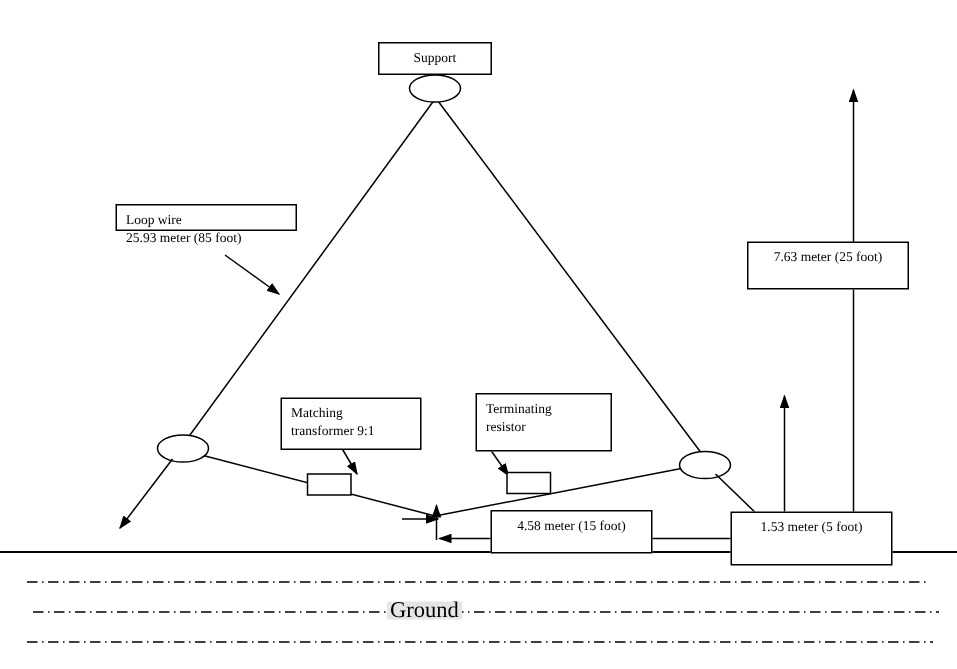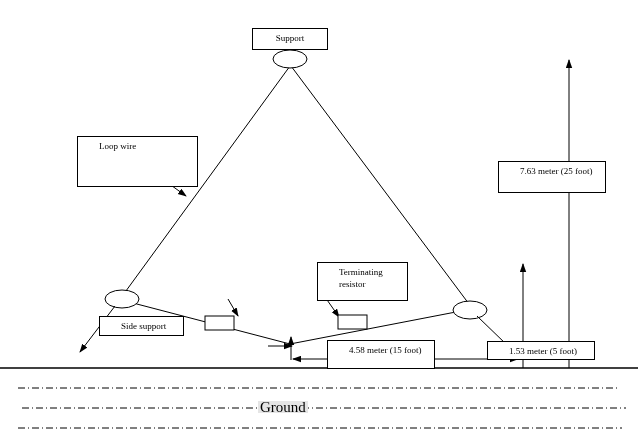--- a/index.html
+++ b/index.html
@@ -25,21 +25,21 @@
     height: 446px;
   }
   .label-box {
     position: absolute;
     box-sizing: border-box;
     border: 1px solid #000000;
     background: #ffffff;
     font-size: 9px;
     line-height: 12px;
     color: #000000;
-    padding: 3px 21px;
+    padding: 3px 6px;
     white-space: nowrap;
   }
   .label-box.centered {
     text-align: center;
   }
   .label-line {
     display: block;
   }
   .ground-text {
     position: absolute;
@@ -108,40 +108,42 @@
 
     <line x1="18" y1="388" x2="620" y2="388" stroke="#000000" stroke-width="1" stroke-dasharray="7,3,1,3"></line>
     <line x1="22" y1="408" x2="626" y2="408" stroke="#000000" stroke-width="1" stroke-dasharray="7,3,1,3"></line>
     <line x1="18" y1="428" x2="622" y2="428" stroke="#000000" stroke-width="1" stroke-dasharray="7,3,1,3"></line>
   </svg>
 
   <div class="label-box centered" style="left:252px; top:28px; width:76px; height:22px;">
     <span class="label-line">Support</span>
   </div>
 
-  <div class="label-box" style="left:77px; top:136px; width:121px; height:51px;">
+  <div class="label-box" style="left:77px; top:136px; width:121px; height:18px;">
     <span class="label-line">Loop wire</span>
+    <span class="label-line">25.93 meter (85 foot)</span>
   </div>
 
+  <div class="label-box" style="left:187px; top:265px; width:94px; height:35px;">
+    <span class="label-line">Matching</span>
+    <span class="label-line">transformer 9:1</span>
+  </div>
 
   <div class="label-box" style="left:317px; top:262px; width:91px; height:39px;">
     <span class="label-line">Terminating</span>
     <span class="label-line">resistor</span>
   </div>
 
-  <div class="label-box centered" style="left:99px; top:316px; width:85px; height:20px;">
-    <span class="label-line">Side support</span>
-  </div>
 
 
   <div class="label-box centered" style="left:327px; top:340px; width:108px; height:29px;">
     <span class="label-line">4.58 meter (15 foot)</span>
   </div>
 
-  <div class="label-box centered" style="left:487px; top:341px; width:108px; height:19px;">
+  <div class="label-box centered" style="left:487px; top:341px; width:108px; height:36px;">
     <span class="label-line">1.53 meter (5 foot)</span>
   </div>
 
   <div class="label-box centered" style="left:498px; top:161px; width:108px; height:32px;">
     <span class="label-line">7.63 meter (25 foot)</span>
   </div>
 
   <div class="ground-text" style="left:258px; top:401px;">
     <span>Ground</span>
   </div>

